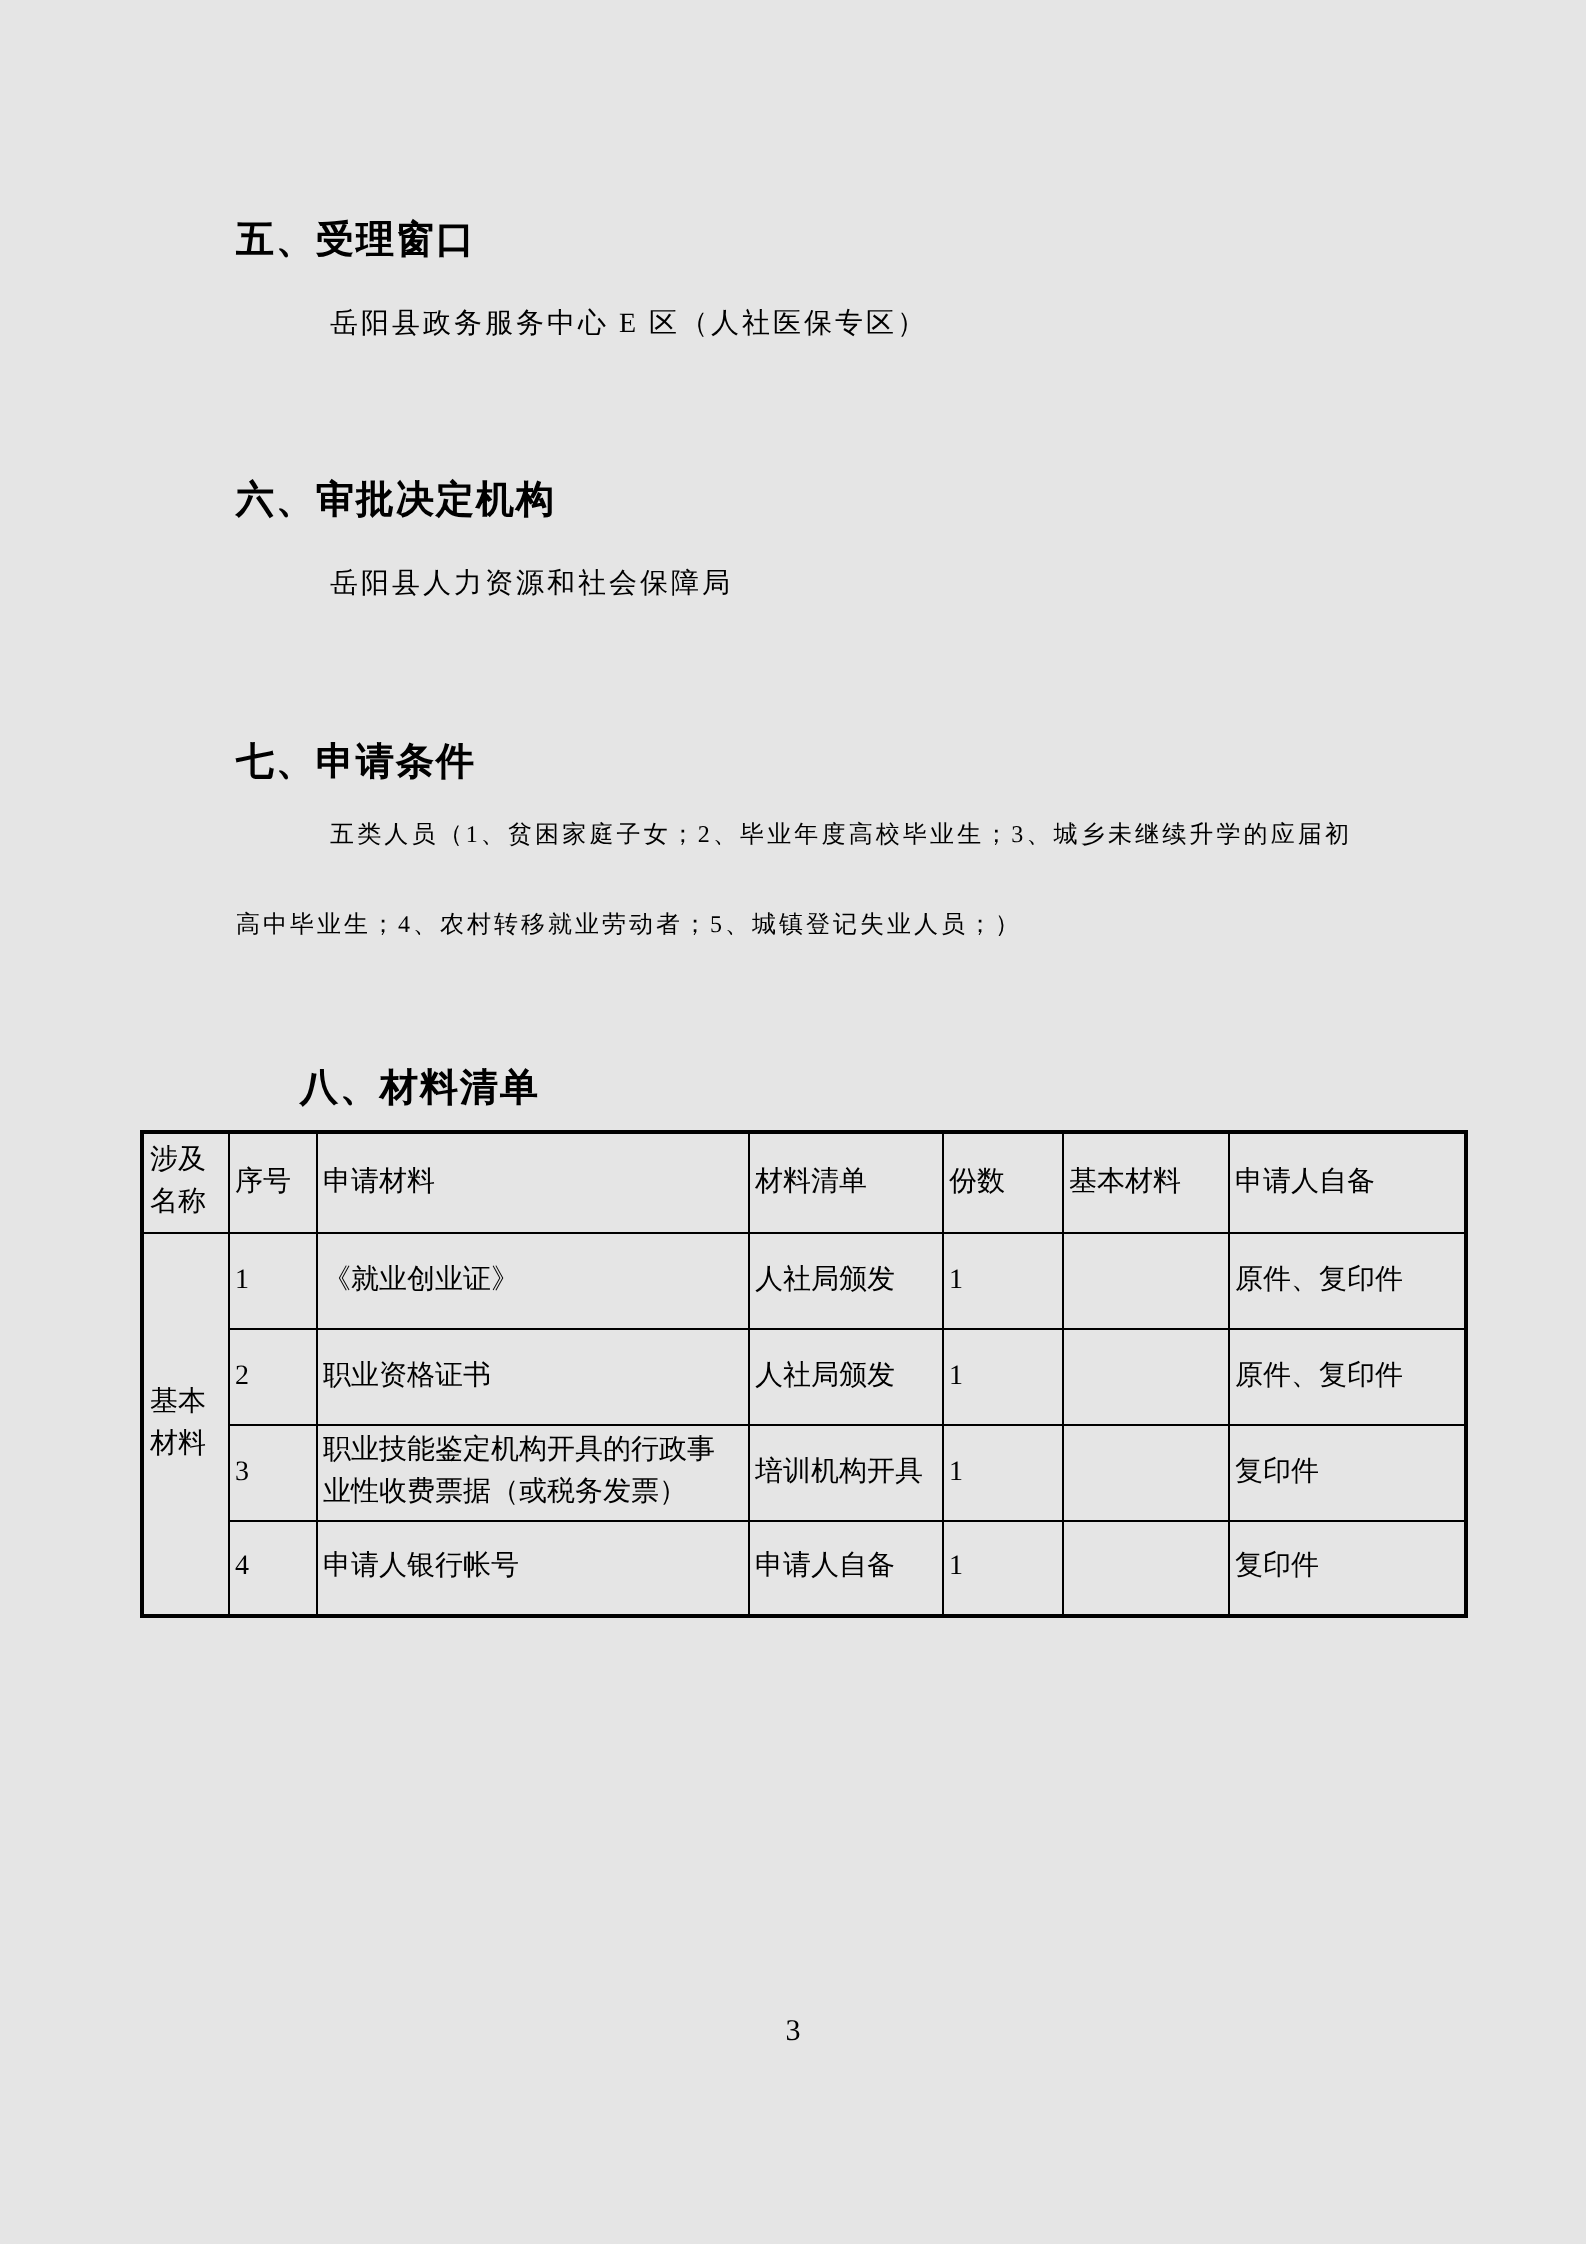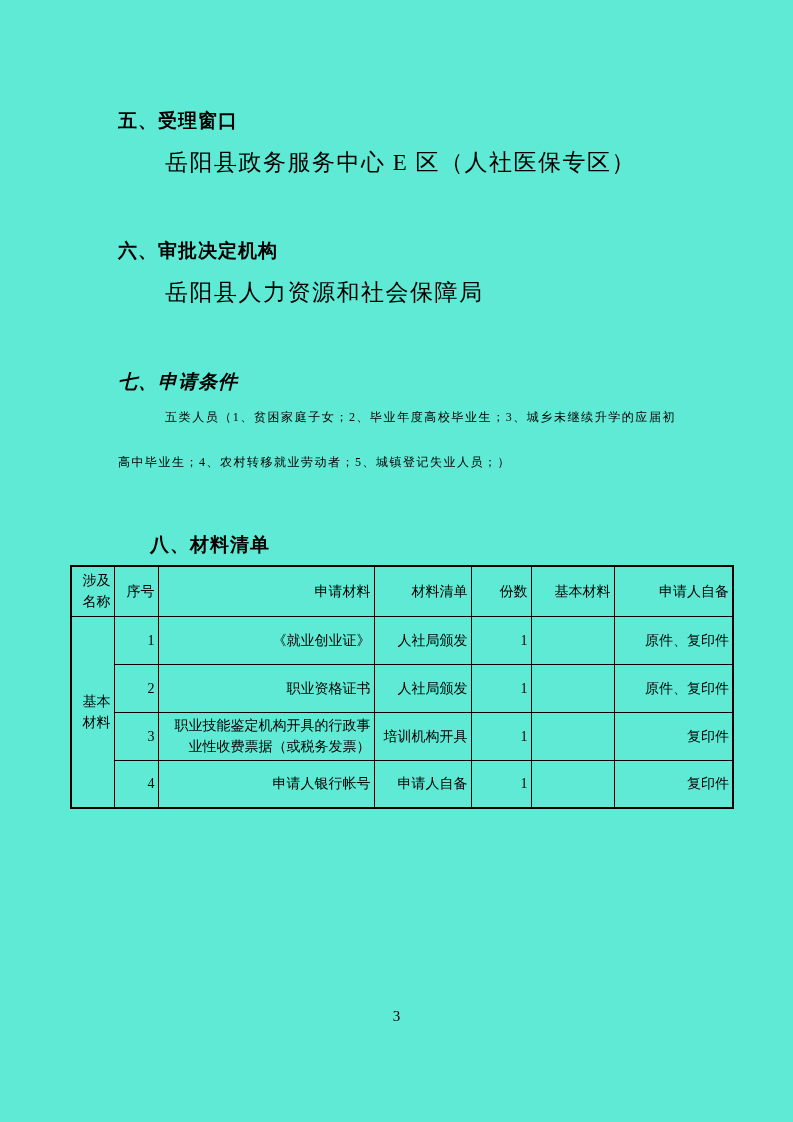--- a/index.html
+++ b/index.html
@@ -2,63 +2,63 @@
 <html><head>
 <meta charset="utf-8">
 <style>
   * { margin: 0; padding: 0; box-sizing: border-box; }
   html, body { background: #888; }
   .page {
     position: relative;
     width: 793px;
     height: 1122px;
     margin: 0 auto;
-    background: #5eead4;
+    background: #e5e5e5;
     color: #000000;
     font-family: "Liberation Serif", "DejaVu Serif", serif;
     overflow: hidden;
   }
   .content {
     padding: 108px 117px 0 118px;
   }
   .sec-heading {
     font-family: "Liberation Sans", "DejaVu Sans", sans-serif;
     font-size: 19px;
     font-weight: bold;
     letter-spacing: 1px;
     line-height: 26px;
   }
   .sec-body {
-    font-size: 23px;
+    font-size: 14px;
     letter-spacing: 1.5px;
     line-height: 26px;
     text-indent: 47px;
     margin-top: 16px;
   }
   .sec-para {
     font-size: 12px;
     letter-spacing: 1.5px;
     line-height: 45px;
     text-indent: 47px;
     text-align: justify;
     margin-top: 0px;
   }
   .gap-a { margin-top: 62px; }
-  .gap-b { margin-top: 63px; font-style: italic; }
+  .gap-b { margin-top: 63px; }
   .gap-c { margin-top: 47px; margin-left: 32px; }
 
   table.materials {
     border-collapse: collapse;
     table-layout: fixed;
     width: 662px;
     margin-left: -48px;
     margin-top: 7px;
     border: 2px solid #000;
     font-size: 14px;
-    text-align: right;
+    text-align: left;
   }
   table.materials th, table.materials td {
     border: 1px solid #000;
     font-weight: normal;
     padding: 2px 3px;
     line-height: 21px;
     vertical-align: middle;
     overflow: hidden;
   }
   table.materials thead tr { height: 50px; }

